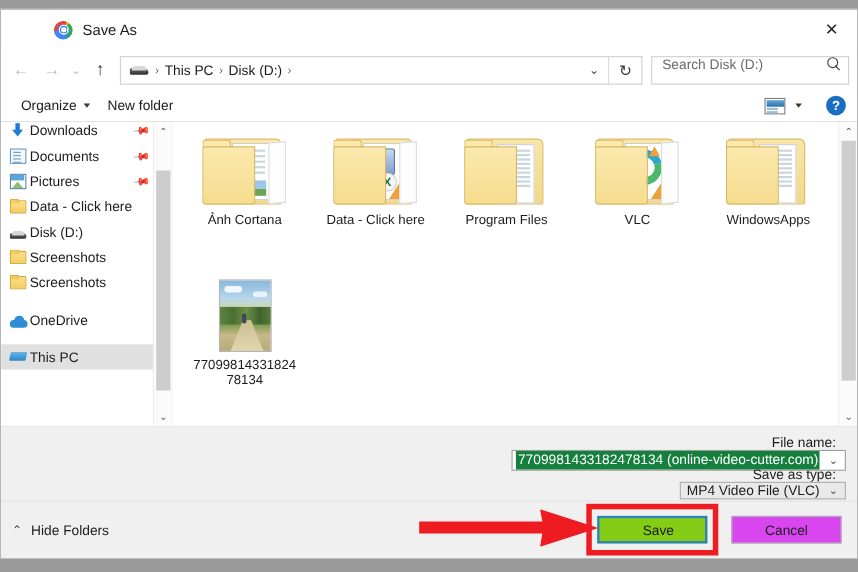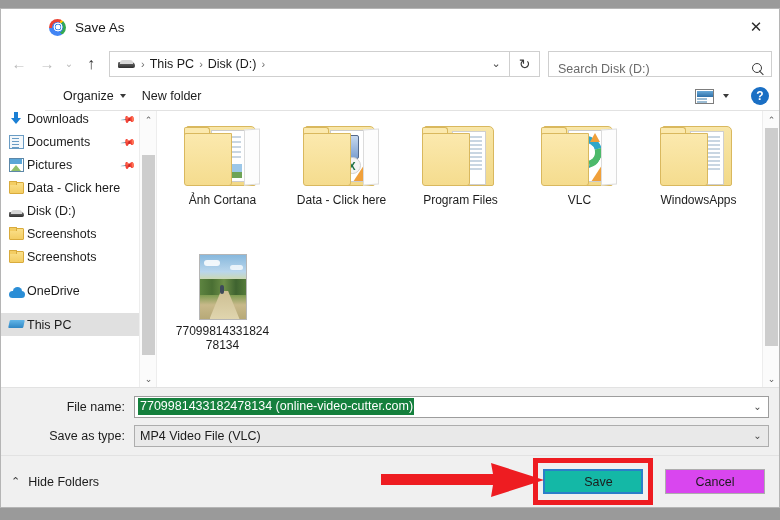--- a/index.html
+++ b/index.html
@@ -123,23 +123,23 @@
     font-size: 11px; color: #4a4a4a; cursor: pointer;
   }
   .refresh-btn {
     width: 30px; height: 26px;
     display: flex; align-items: center; justify-content: center;
     font-size: 14px; color: #3a3a3a;
     border: 1px solid #cfcfcf; border-left: none;
     background: #fff; cursor: pointer;
   }
   .searchbox {
-    width: 224px; height: 26px; margin-left: 8px;
+    width: 180px; height: 26px; margin-left: 8px;
     border: 1px solid #cfcfcf; background: #fff;
-    display: flex; align-items: flex-end; padding: 0 6px 0 9px;
+    display: flex; align-items: flex-start; padding: 0 6px 0 9px;
     flex: 0 0 auto;
   }
   .searchbox input {
     flex: 1 1 auto; border: none; outline: none;
     font-size: 12.5px; color: #6a6a6a;
     font-family: "Liberation Sans", sans-serif;
     background: transparent; min-width: 0;
   }
   .searchbox input::placeholder { color: #6a6a6a; }
   .search-icon {
@@ -157,21 +157,20 @@
   }
 
   
   .cmdbar {
     height: 29px;
     display: flex; align-items: center;
     padding: 0 10px 0 10px;
     border-bottom: 1px solid #e2e2e2;
     flex: 0 0 auto;
     background: #fff;
-    margin-left: 44px;
   }
   .cmd-item {
     font-size: 12.5px; color: #1c1c1c;
     padding: 3px 8px; cursor: pointer;
     display: flex; align-items: center; gap: 6px;
   }
   .caret-dn {
     width: 0; height: 0;
     border-left: 3.5px solid transparent;
     border-right: 3.5px solid transparent;
@@ -513,23 +512,24 @@
     width: 17px; background: #fbfbfb; border-left: 1px solid #ededed;
   }
 
   
   .fields {
     flex: 0 0 auto;
     background: #f0f0f0;
     padding: 7px 0 8px 0;
   }
   .field-row {
-    display: flex; align-items: center;
+    display: flex; align-items: flex-end;
     height: 23px; margin-bottom: 6px;
     padding-right: 10px;
+    flex-direction: column;
   }
   .field-row:last-child { margin-bottom: 0; }
   .field-label {
     width: 133px; text-align: right; padding-right: 9px;
     font-size: 12.5px; color: #1c1c1c;
     flex: 0 0 auto;
   }
   .field-ctl {
     flex: 1 1 auto; height: 22px;
     display: flex; align-items: stretch;
@@ -571,21 +571,21 @@
     font-size: 11px; color: #3a3a3a; display: inline-block;
   }
   .footer-spacer { flex: 1 1 auto; }
   .btn {
     width: 100px; height: 25px;
     font-size: 12.5px; color: #1c1c1c;
     background: #d946ef; border: 1px solid #adadad;
     display: flex; align-items: center; justify-content: center;
     cursor: pointer; font-family: "Liberation Sans", sans-serif;
   }
-  .btn.default { border: 2px solid #2a7fc9; background: #14b8a6; padding-left: 11px; }
+  .btn.default { border: 2px solid #2a7fc9; background: #84cc16; padding-left: 11px; }
   .btn-wrap-save { position: relative; margin-right: 22px; }
 
   
   .annot-box {
     position: absolute;
     left: -10px; top: -11px;
     width: 120px; height: 47px;
     border: 5px solid #ee1c21;
     pointer-events: none;
   }

